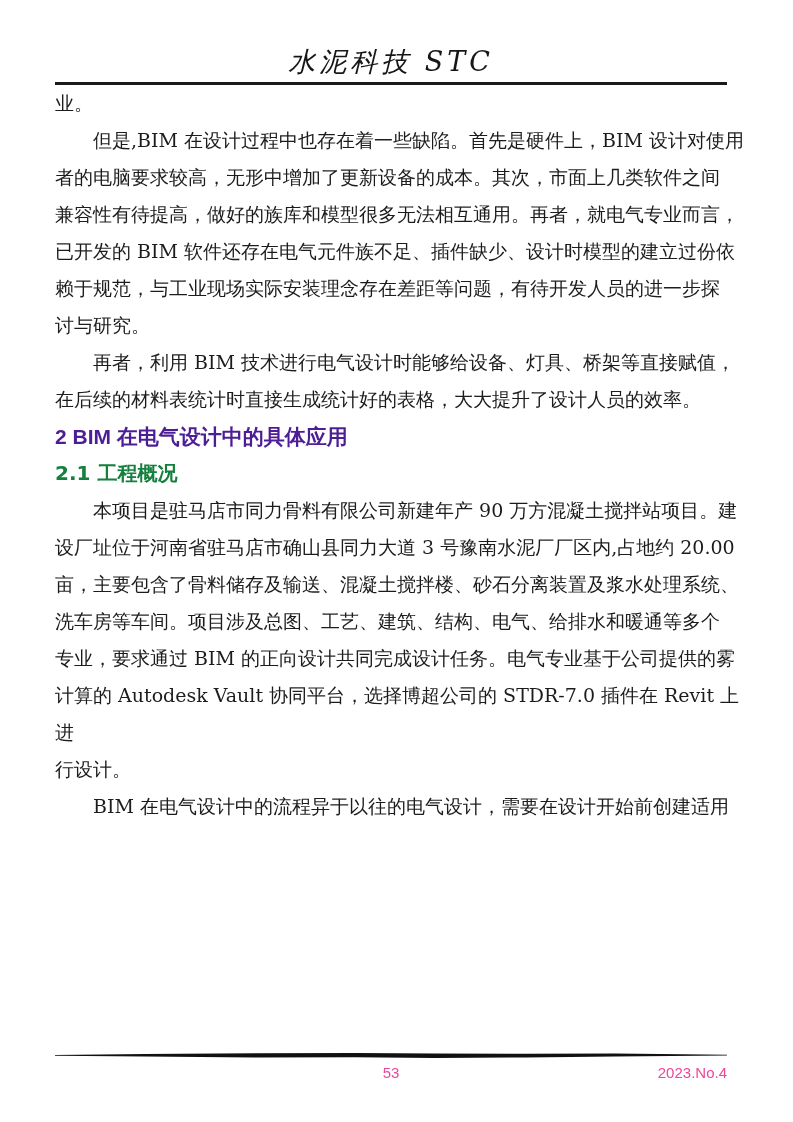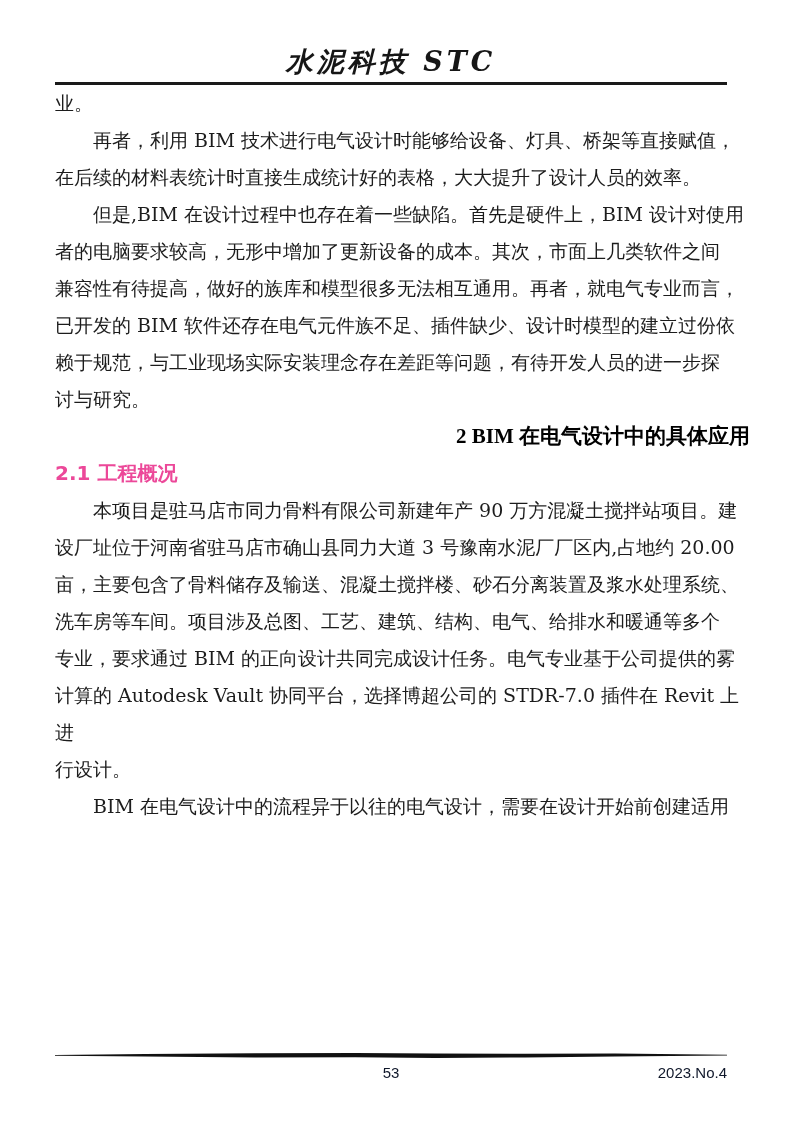--- a/index.html
+++ b/index.html
@@ -14,21 +14,21 @@
   }
   
   .journal-title {
     position: absolute;
     top: 44px;
     left: 55px;
     width: 672px;
     text-align: center;
     font-size: 27px;
     font-style: italic;
-    font-weight: 700;
+    font-weight: 400;
     letter-spacing: 4px;
     color: #161616;
     font-family: "DejaVu Serif", serif;
     white-space: nowrap;
   }
   .header-rule {
     position: absolute;
     top: 82px;
     left: 55px;
     width: 672px;
@@ -46,52 +46,51 @@
     color: #1c1c1c;
   }
   .doc-body p, .doc-body h2, .doc-body h3 {
     margin: 0;
     padding: 0;
     white-space: pre-line;
   }
   .cont  { text-indent: 0; }
   .para  { text-indent: 2em; }
   .h1 {
-    font-family: Liberation Serif, serif;
+    font-family: Liberation Sans, sans-serif;
     font-weight: bold;
     font-size: 21px;
     line-height: 37px;
-    color: #000000;
-    text-align: right;
+    color: #4c1d95;
   }
   .h2 {
     font-family: "DejaVu Sans", "Liberation Sans", sans-serif;
     font-weight: bold;
     font-size: 20px;
     line-height: 37px;
-    color: #ec4899;
+    color: #15803d;
   }
   
   .footer-rule {
     position: absolute;
     top: 1051px;
     left: 55px;
     width: 672px;
     height: 9px;
   }
   .footer-row {
     position: absolute;
     top: 1063px;
     left: 55px;
     width: 672px;
     height: 20px;
     font-family: "Liberation Sans", "DejaVu Sans", sans-serif;
     font-size: 15px;
     line-height: 20px;
-    color: #0f172a;
+    color: #ec4899;
   }
   .page-number {
     position: absolute;
     left: 0; right: 0;
     text-align: center;
   }
   .issue-number {
     position: absolute;
     right: 0;
     text-align: left;
@@ -102,28 +101,28 @@
 
 <div class="page">
 
   <header>
     <div class="journal-title">水泥科技 STC</div>
     <div class="header-rule"></div>
   </header>
 
   <main class="doc-body">
     <p class="cont">业。</p>
-    <p class="para">再者，利用 BIM 技术进行电气设计时能够给设备、灯具、桥架等直接赋值，
-在后续的材料表统计时直接生成统计好的表格，大大提升了设计人员的效率。</p>
     <p class="para">但是,BIM 在设计过程中也存在着一些缺陷。首先是硬件上，BIM 设计对使用
 者的电脑要求较高，无形中增加了更新设备的成本。其次，市面上几类软件之间
 兼容性有待提高，做好的族库和模型很多无法相互通用。再者，就电气专业而言，
 已开发的 BIM 软件还存在电气元件族不足、插件缺少、设计时模型的建立过份依
 赖于规范，与工业现场实际安装理念存在差距等问题，有待开发人员的进一步探
 讨与研究。</p>
+    <p class="para">再者，利用 BIM 技术进行电气设计时能够给设备、灯具、桥架等直接赋值，
+在后续的材料表统计时直接生成统计好的表格，大大提升了设计人员的效率。</p>
     <h2 class="h1">2  BIM 在电气设计中的具体应用</h2>
     <h3 class="h2">2.1 工程概况</h3>
     <p class="para">本项目是驻马店市同力骨料有限公司新建年产 90 万方混凝土搅拌站项目。建
 设厂址位于河南省驻马店市确山县同力大道 3 号豫南水泥厂厂区内,占地约 20.00
 亩，主要包含了骨料储存及输送、混凝土搅拌楼、砂石分离装置及浆水处理系统、
 洗车房等车间。项目涉及总图、工艺、建筑、结构、电气、给排水和暖通等多个
 专业，要求通过 BIM 的正向设计共同完成设计任务。电气专业基于公司提供的雾
 计算的 Autodesk Vault 协同平台，选择博超公司的 STDR-7.0 插件在 Revit 上进
 行设计。</p>
     <p class="para">BIM 在电气设计中的流程异于以往的电气设计，需要在设计开始前创建适用</p>

